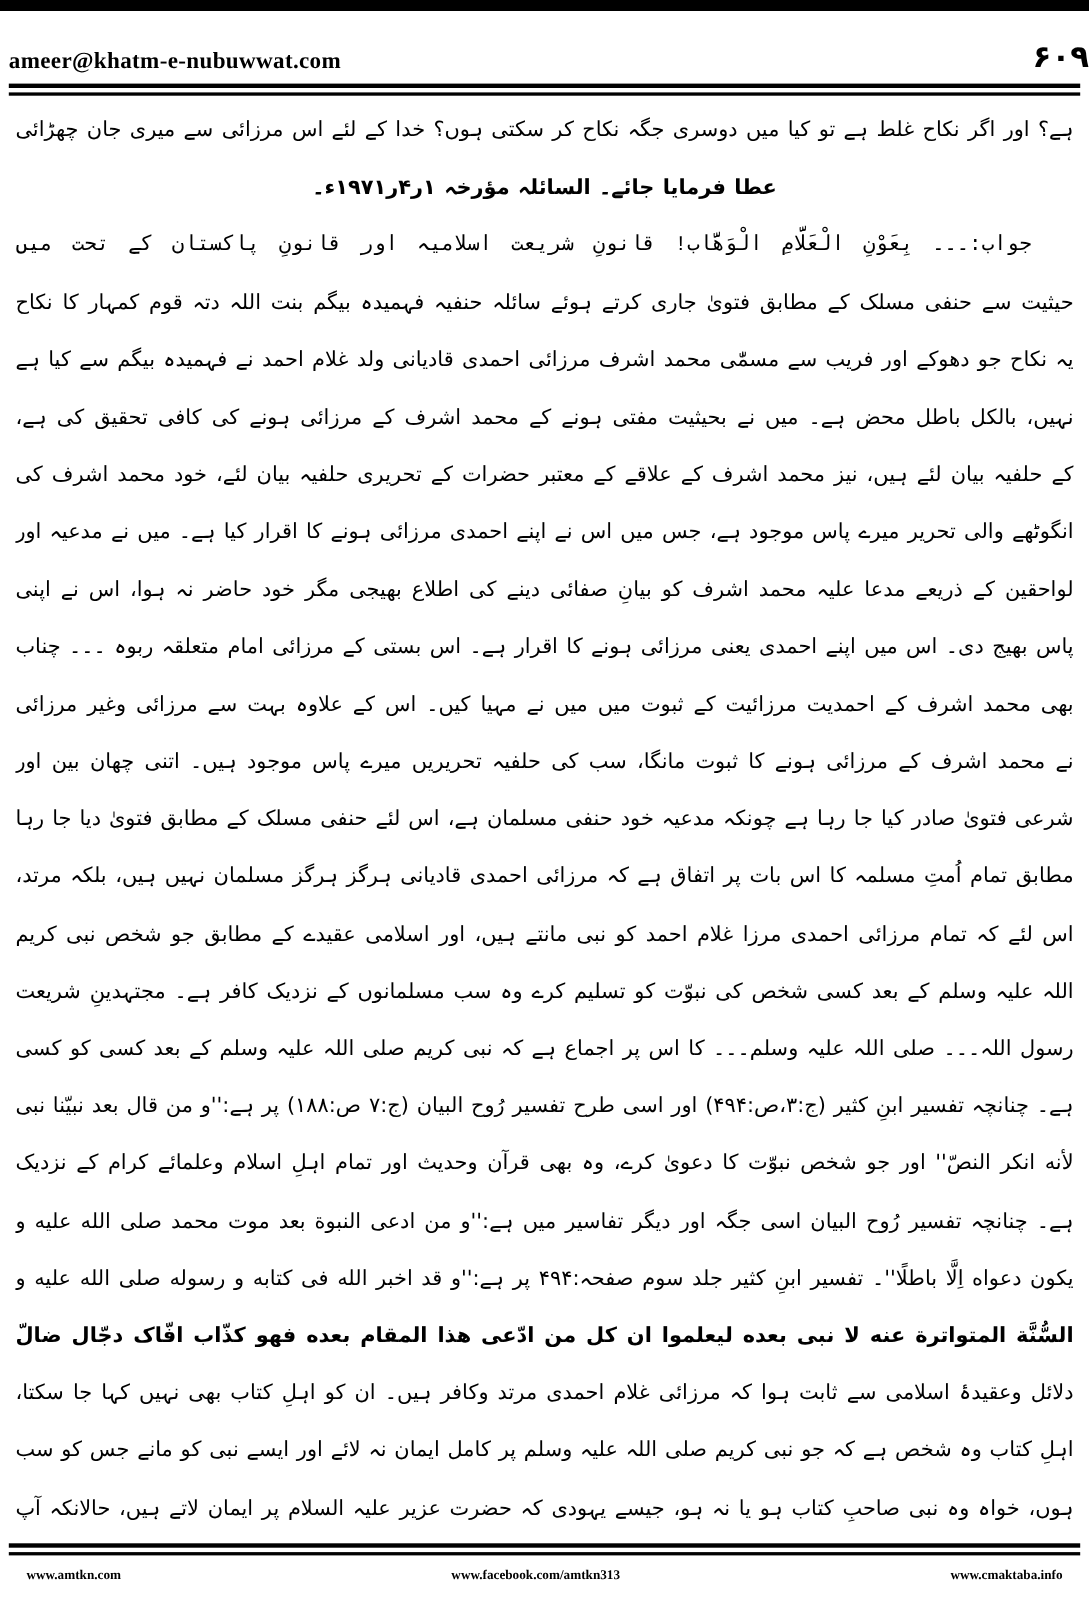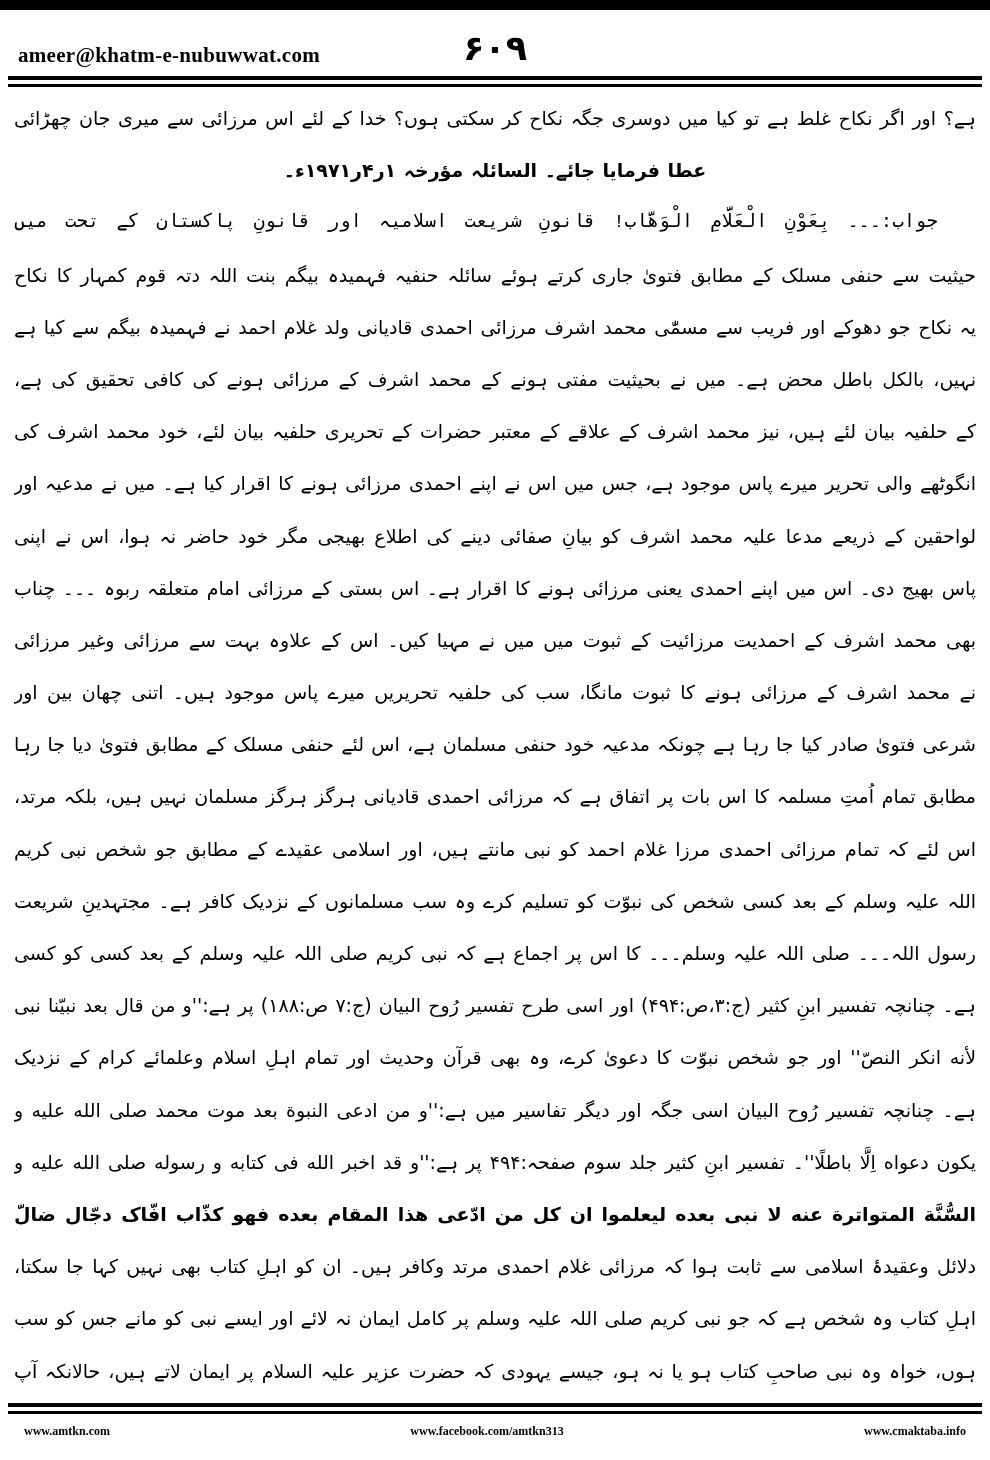--- a/index.html
+++ b/index.html
@@ -15,38 +15,38 @@
     font-family: "DejaVu Sans", sans-serif;
   }
   .top-bar {
     width: 100%;
     height: 10px;
     background: #000000;
   }
   .header {
     position: relative;
     height: 58px;
-    padding: 20px 18px 0 18px;
+    padding: 20px 18px 0 8px;
     display: flex;
     align-items: flex-end;
     justify-content: space-between;
   }
   .header-email {
     font-family: "Liberation Serif", serif;
     font-weight: bold;
     font-size: 21px;
     letter-spacing: 0.3px;
   }
   .page-number {
     position: absolute;
     left: 0;
     right: 0;
-    text-align: center;
+    text-align: right;
     bottom: 0;
-    font-size: 35px;
+    font-size: 28px;
     font-weight: bold;
     direction: rtl;
   }
   .book-title {
     direction: rtl;
     font-weight: bold;
     font-size: 26px;
     line-height: 1.1;
   }
   .double-rule {

